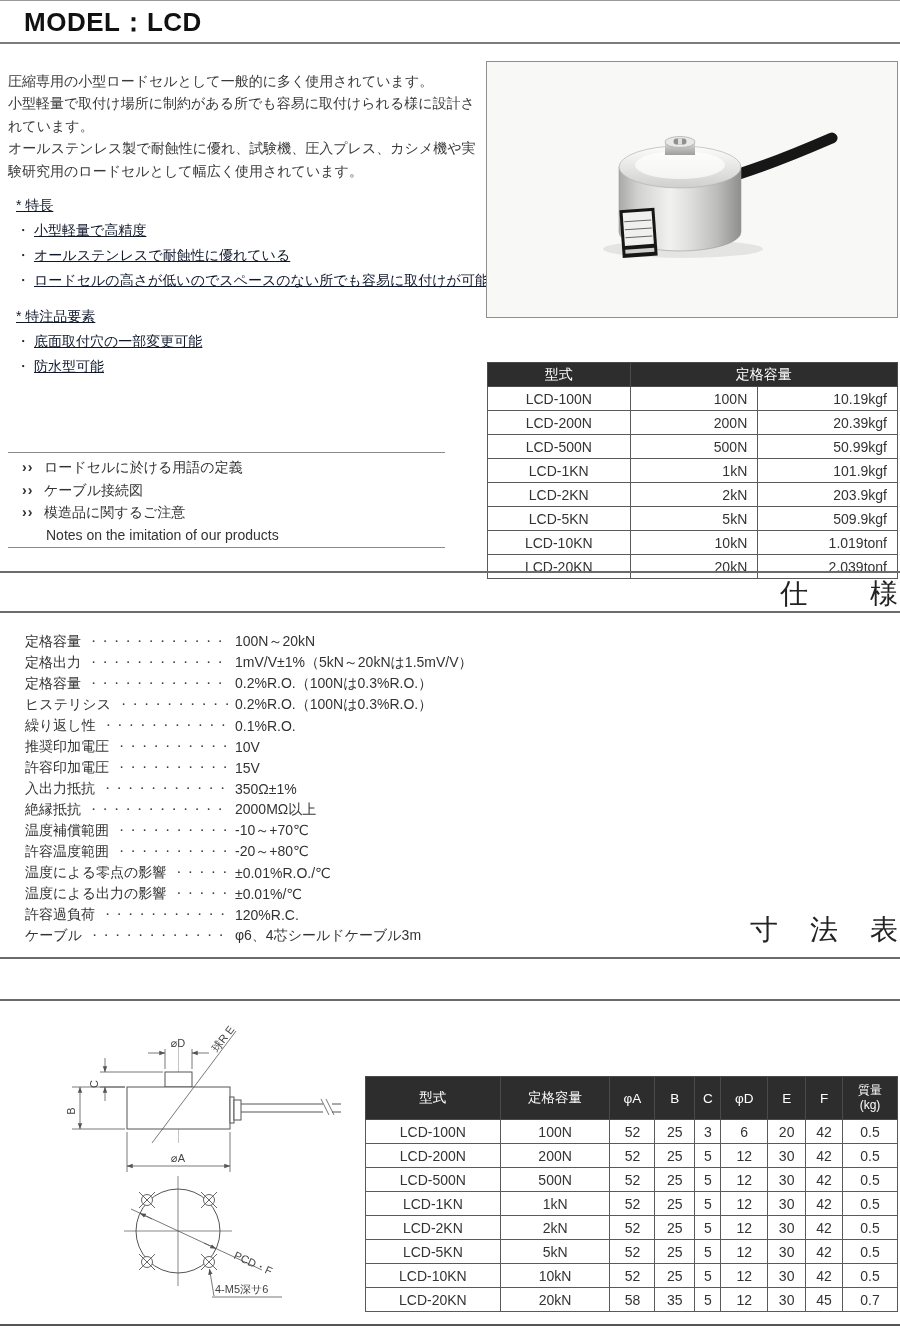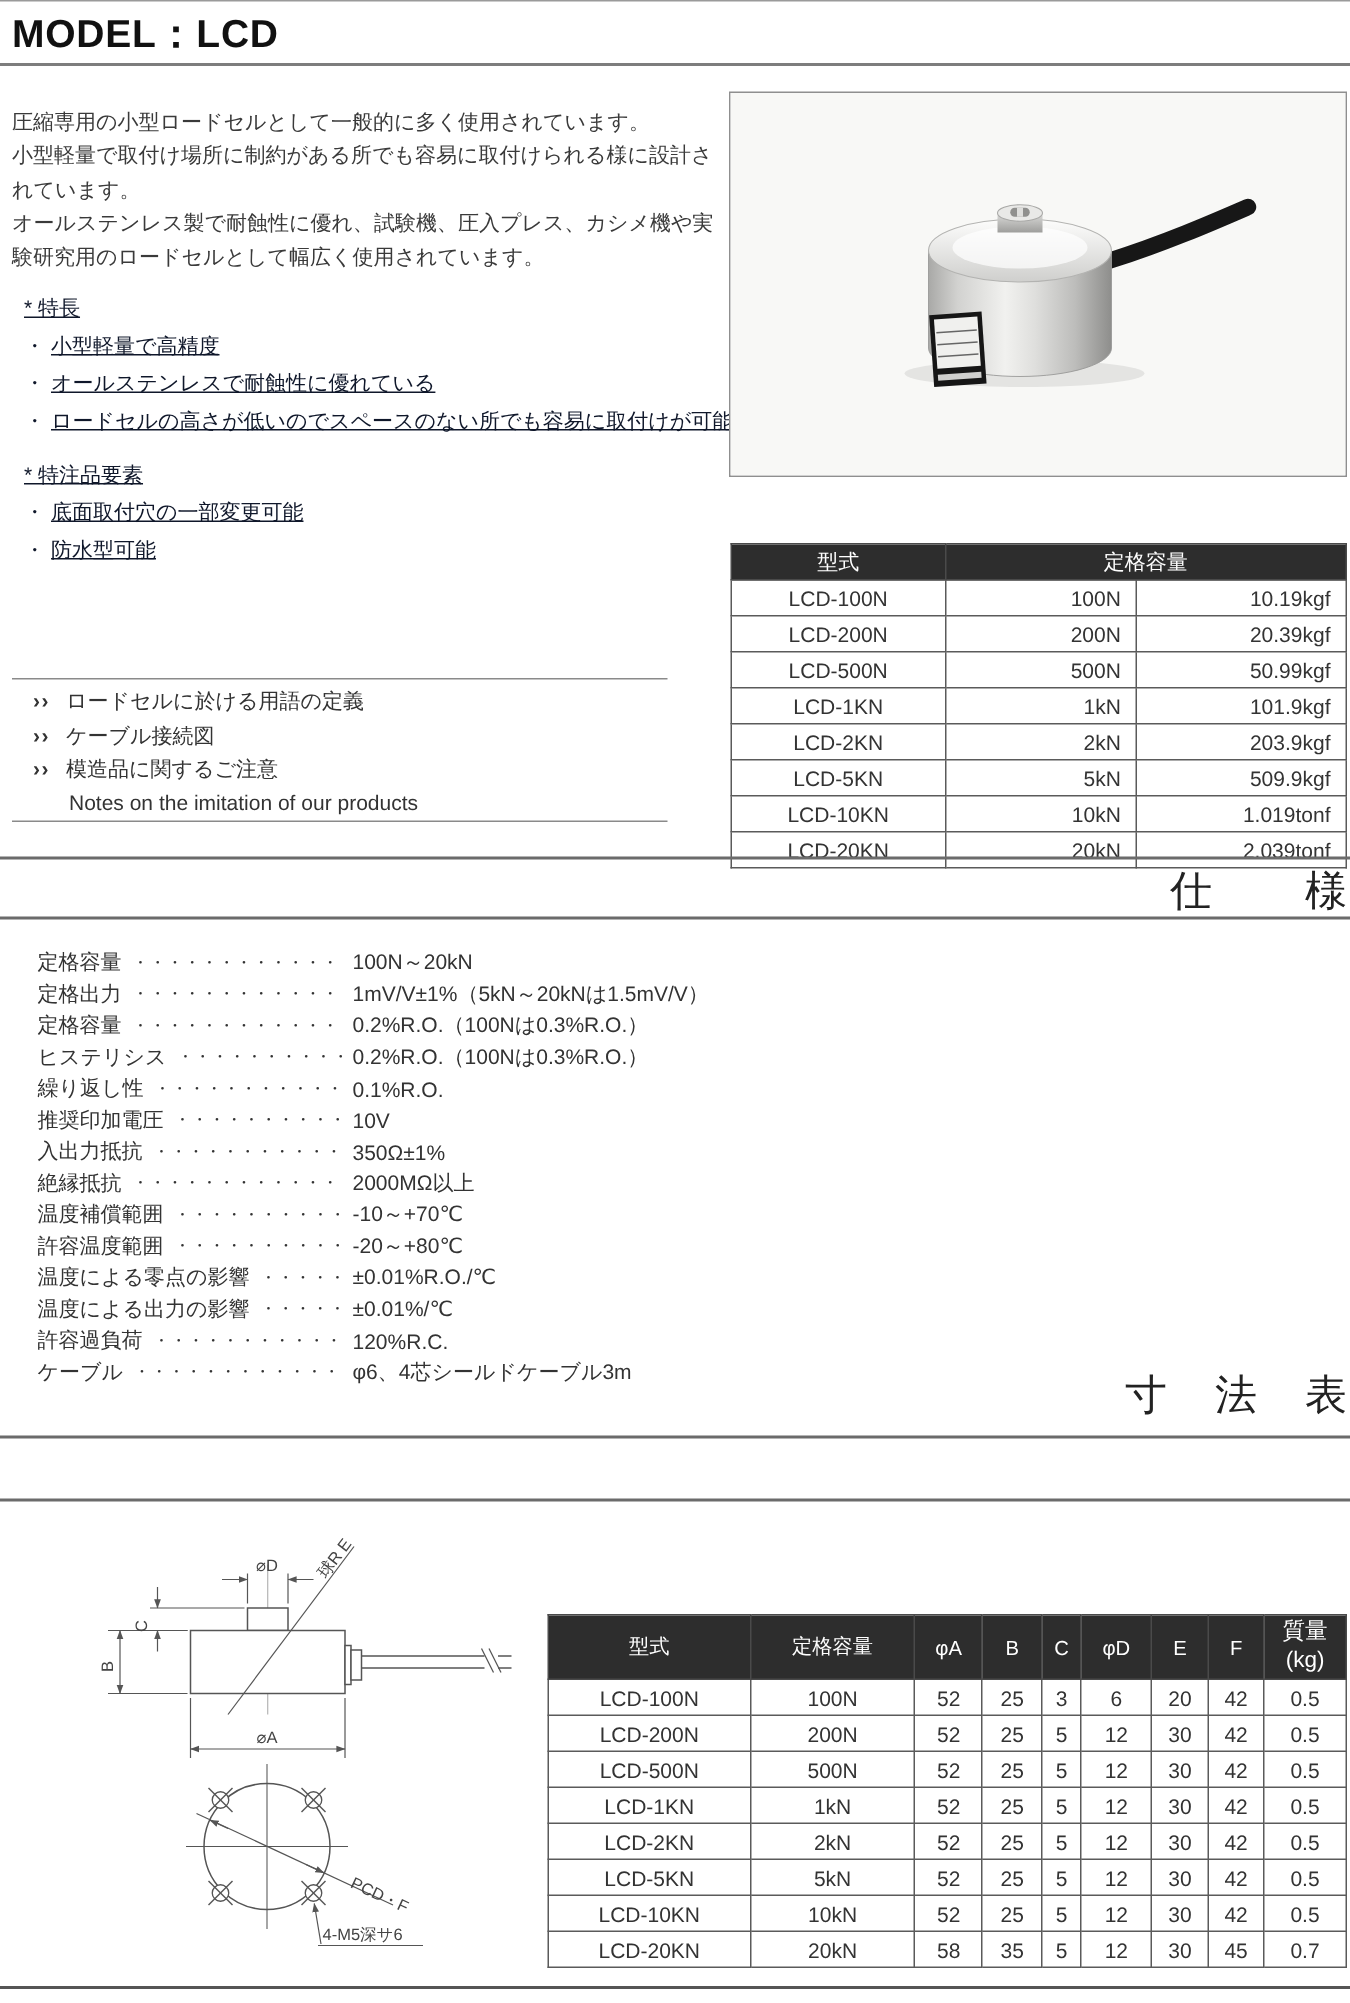--- a/index.html
+++ b/index.html
@@ -5,21 +5,21 @@
   * { margin:0; padding:0; box-sizing:border-box; }
   html,body { width:900px; }
   body {
     position:relative; height:1335px; background:#ffffff;
     font-family:"Liberation Sans","DejaVu Sans",sans-serif;
     color:#333; font-size:14px; overflow:hidden;
   }
   .abs { position:absolute; }
 
   #top-line   { top:0; left:0; width:900px; height:1px; background:#9a9a9a; }
-  #page-title { top:5px; left:8px; font-size:26px; font-weight:bold; color:#111; letter-spacing:.5px;text-align:center; }
+  #page-title { top:5px; left:24px; font-size:26px; font-weight:bold; color:#111; letter-spacing:.5px;text-align:center; }
   #title-rule { top:42px; left:0; width:900px; height:2px; background:#7d7d7d; }
 
   #intro { top:70px; left:8px; width:470px; line-height:22.4px; font-size:14px; color:#3a3a3a; }
 
   .list-block { left:16px; line-height:25px; color:#0f172a;text-decoration:underline; }
   #features { top:193px; }
   #custom-options { top:304px; }
   .bullet-row .b { display:inline-block; width:18px; }
 
   #links-rule-top    { top:452px; left:8px; width:437px; height:1px; background:#8a8a8a; }
@@ -54,21 +54,21 @@
   .spec-value { white-space:nowrap; }
 
   #dims-rule-top { top:957px; }
   #dims-title    { top:911px; }
   #dims-rule-bot { top:999px; }
 
   #drawing { top:1025px; left:30px; }
 
   #dim-table { top:1050px; left:365px; width:533px; font-size:14px; text-align:center; }
   #dim-table th { background:#2d2d2d; color:#fff; font-weight:normal; height:43px; border:1px solid #4a4a4a; font-size:13.5px; }
-  #dim-table th .two-line { line-height:1.25; font-size:15px; }
+  #dim-table th .two-line { line-height:1.25; font-size:12px; }
   #dim-table td { border:1px solid #5a5a5a; height:24px; color:#333; }
 
   #bottom-rule { top:1324px; left:0; width:900px; height:2px; background:#555; }
 
   svg text { font-family:"Liberation Sans","DejaVu Sans",sans-serif; }
 </style>
 </head>
 <body>
 
 <div class="abs" id="top-line"></div>
@@ -239,20 +239,27 @@
         <span class="leader"></span>
       </span>
       <span class="spec-value">0.1%R.O.</span>
     </div>
   <div class="spec-row">
       <span class="spec-left">
         <span class="spec-label">推奨印加電圧</span>
         <span class="leader"></span>
       </span>
       <span class="spec-value">10V</span>
+    </div>
+  <div class="spec-row">
+      <span class="spec-left">
+        <span class="spec-label">許容印加電圧</span>
+        <span class="leader"></span>
+      </span>
+      <span class="spec-value">15V</span>
     </div>
   <div class="spec-row">
       <span class="spec-left">
         <span class="spec-label">入出力抵抗</span>
         <span class="leader"></span>
       </span>
       <span class="spec-value">350Ω±1%</span>
     </div>
   <div class="spec-row">
       <span class="spec-left">

